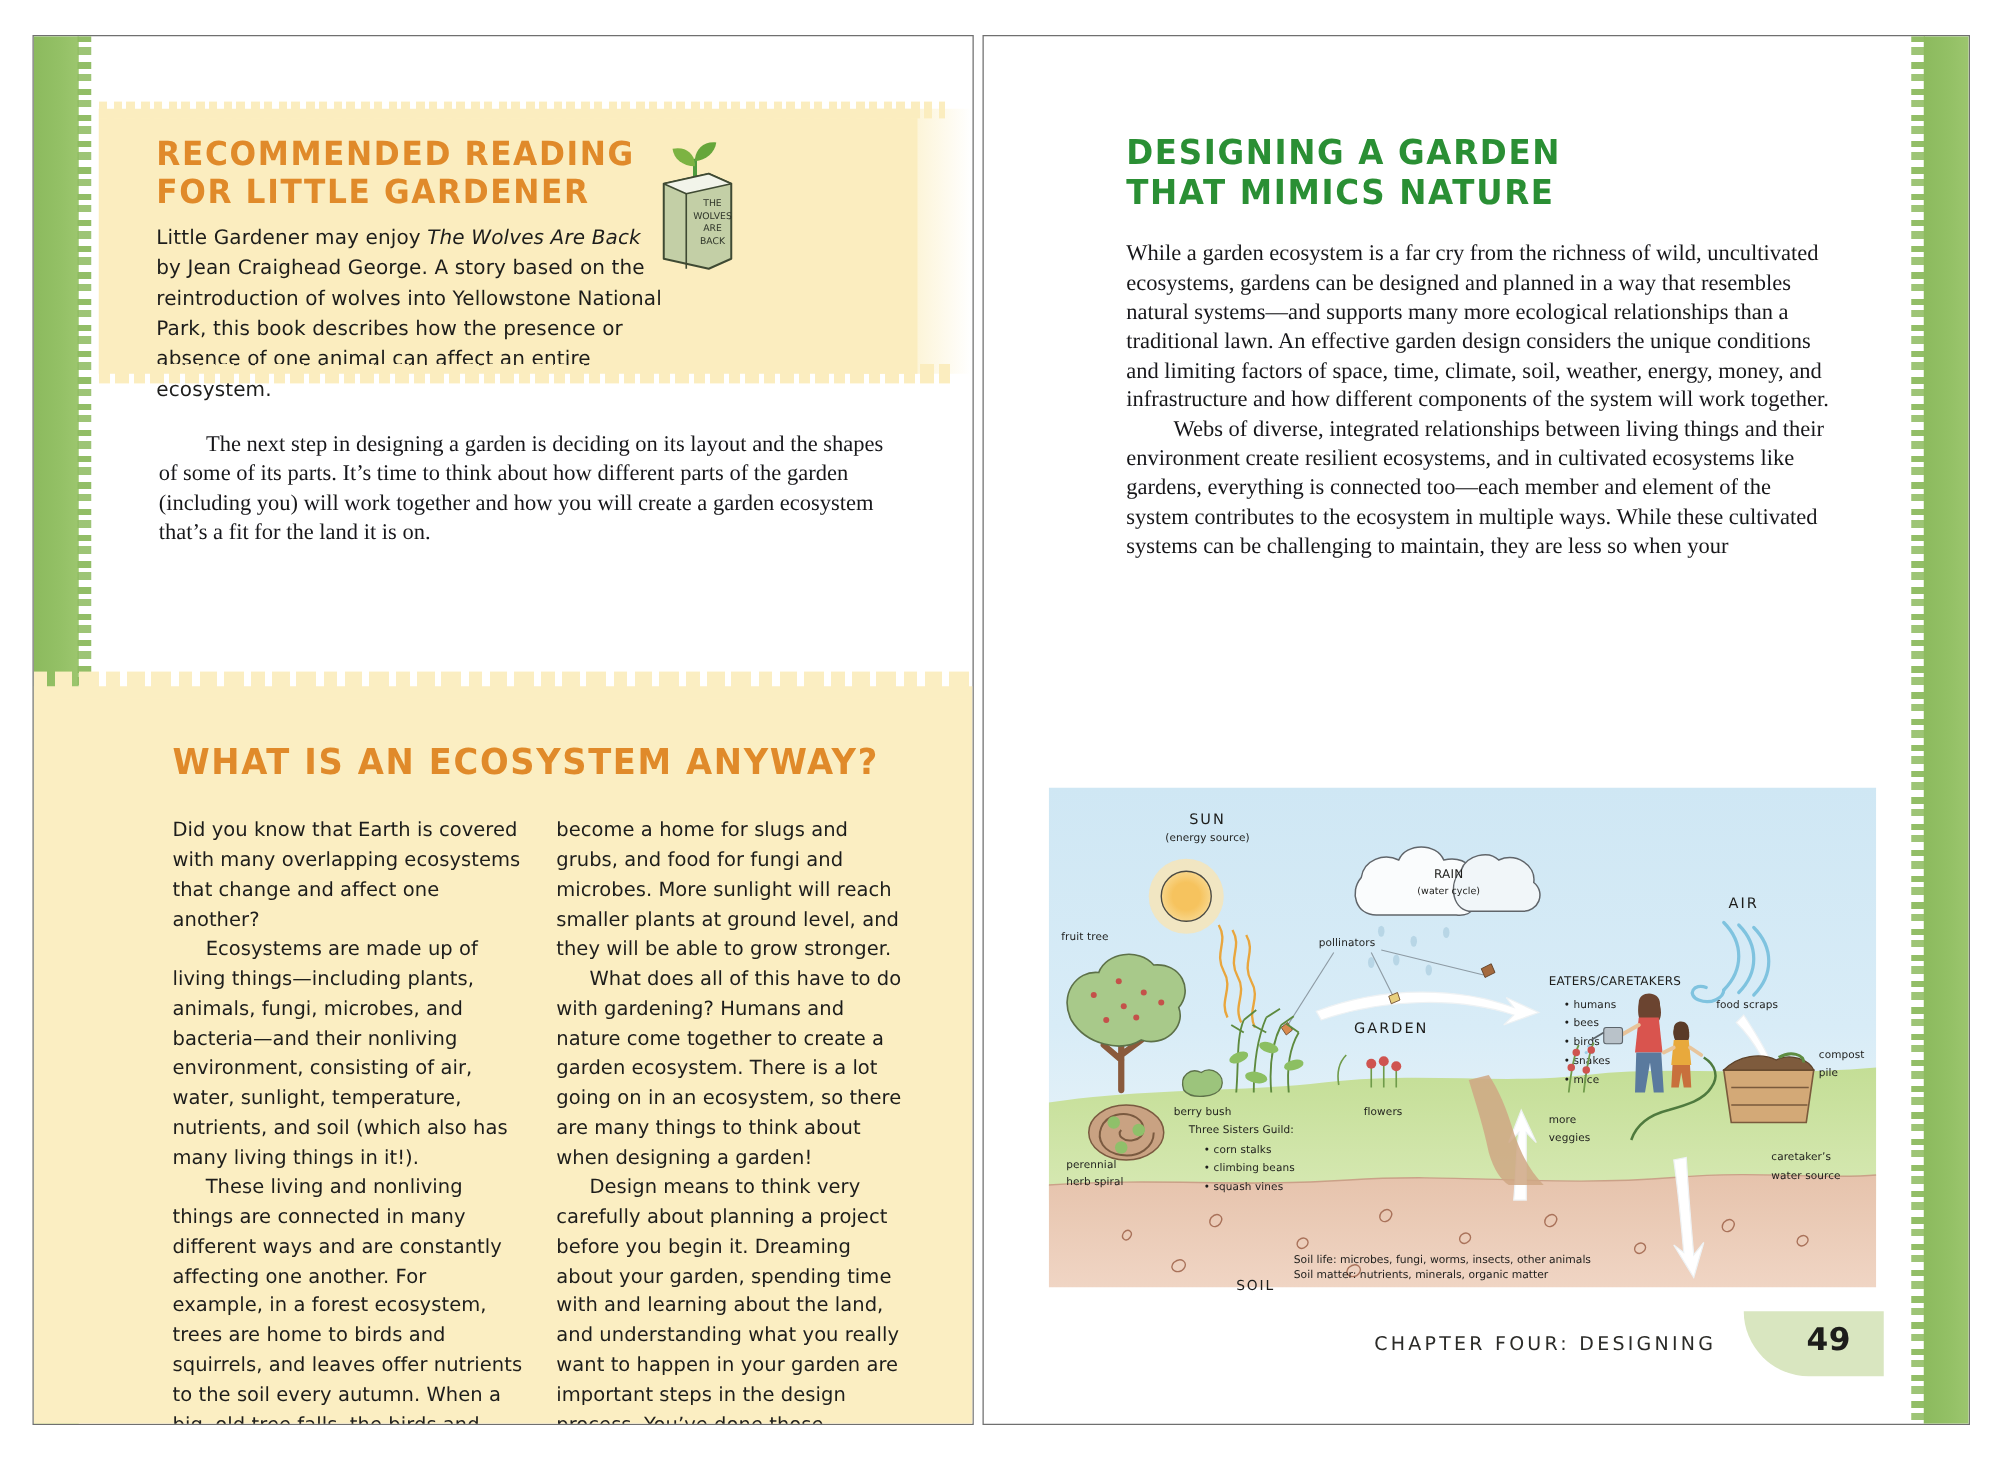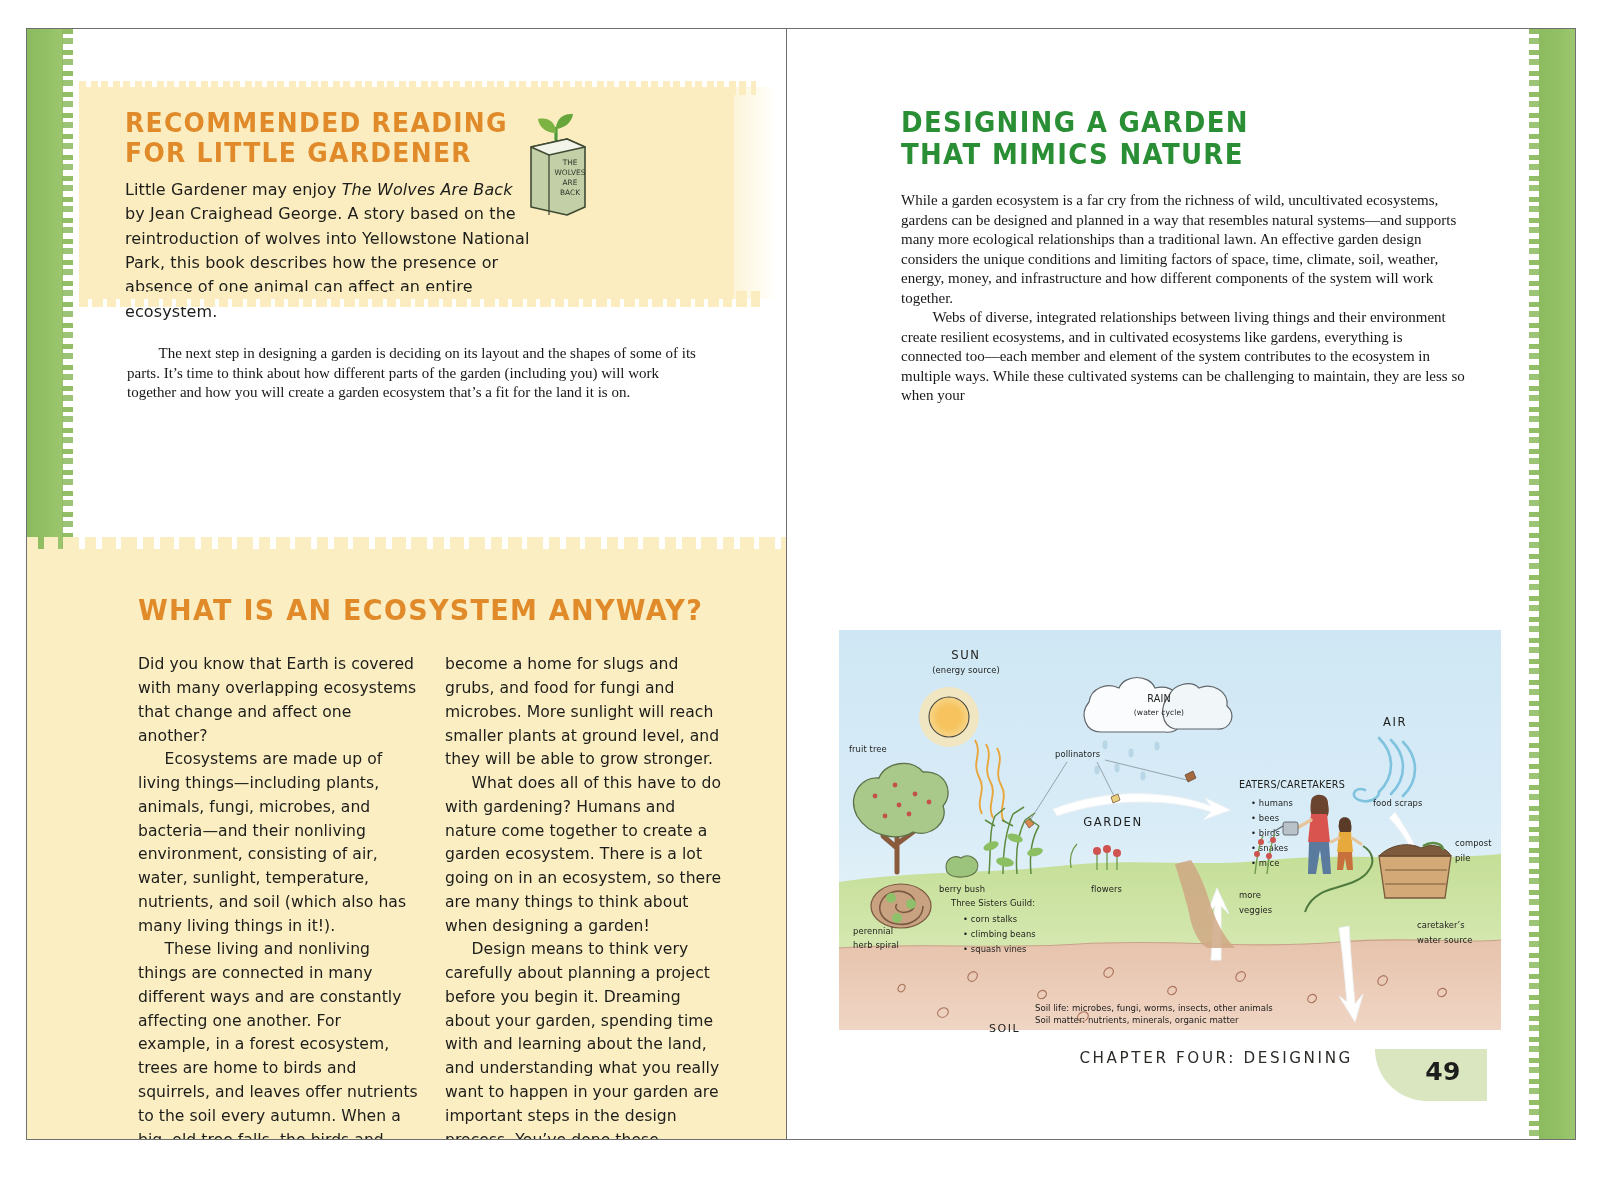--- a/index.html
+++ b/index.html
@@ -3,21 +3,21 @@
 <meta charset="utf-8">
 <style>
   html,body{margin:0;padding:0;background:#ffffff;}
   body{width:1600px;height:1183px;overflow:hidden;font-family:"Liberation Serif",serif;}
 
   .spread{position:relative;width:1600px;height:1183px;background:#ffffff;}
 
   
   .page{position:absolute;top:28px;height:1110px;background:#fff;
         border:1px solid #6f6f6f;overflow:hidden;}
-  .page.left{left:26px;width:751px;padding-left:12px;}
+  .page.left{left:26px;width:751px;}
   .page.right{left:786px;width:788px;}
 
   
   .greenstrip{position:absolute;top:0;bottom:0;width:36px;
      background:linear-gradient(90deg,#8cba5e 0%,#93c065 55%,#9cc66e 100%);}
   .greenstrip.l{left:0;}
   .greenstrip.r{right:0;}
   .greenstrip::after{content:"";position:absolute;top:0;bottom:0;width:11px;right:-10px;
      background:
        repeating-linear-gradient(180deg,
@@ -43,21 +43,21 @@
 
   h2.hand-orange{font-family:"DejaVu Sans",sans-serif;color:#e08a2a;
      font-weight:700;font-size:25px;letter-spacing:1.3px;line-height:1.12;
      margin:0;transform:scaleY(1.06);transform-origin:left top;}
   .bookicon{position:absolute;right:132px;top:16px;width:92px;height:120px;}
 
   .rr-body{font-family:"DejaVu Sans",sans-serif;font-size:16px;line-height:1.52;
      color:#1d1d1b;letter-spacing:.1px;}
   .rr-body i{font-style:italic;}
 
-  .serif-p{font-family:"Liberation Serif",serif;font-size:15px;line-height:1.30;
+  .serif-p{font-family:"Liberation Serif",serif;font-size:18px;line-height:1.30;
      color:#17171a;text-indent:2.1em;margin:0;}
   .serif-p.noind{text-indent:0;}
 
   
   .ecos-box{position:absolute;left:0;right:0;top:520px;bottom:0;background:#fbeec2;}
   .ecos-box::before{content:"";position:absolute;left:0;right:0;top:-12px;height:22px;
      background:#fbeec2;
      -webkit-mask-image:repeating-linear-gradient(90deg,#000 0 11px,transparent 11px 17px,#000 17px 31px,transparent 31px 36px,#000 36px 52px,transparent 52px 58px);
      mask-image:repeating-linear-gradient(90deg,#000 0 11px,transparent 11px 17px,#000 17px 31px,transparent 31px 36px,#000 36px 52px,transparent 52px 58px);}
   .kicker{font-family:"DejaVu Sans",sans-serif;font-size:14.4px;font-weight:700;
@@ -66,21 +66,21 @@
   .col{width:280px;}
   .col p{font-family:"DejaVu Sans",sans-serif;font-size:15.6px;line-height:1.525;
      color:#1d1d1b;margin:0;text-indent:1.7em;letter-spacing:.05px;}
   .col p.first{text-indent:0;}
 
   
   h2.hand-green{font-family:"DejaVu Sans",sans-serif;color:#2a8f34;
      font-weight:700;font-size:26px;letter-spacing:1.3px;line-height:1.16;
      margin:0;transform:scaleY(1.06);transform-origin:left top;}
 
-  .footer{position:absolute;right:108px;bottom:38px;display:flex;align-items:flex-start;gap:18px;margin-left:48px;}
+  .footer{position:absolute;right:88px;bottom:38px;display:flex;align-items:center;gap:18px;margin-left:48px;}
   .footer .chap{font-family:"DejaVu Sans",sans-serif;font-size:15.2px;
      letter-spacing:2.6px;color:#2b2b28;}
   .pgblob{position:relative;width:96px;height:52px;}
   .pgblob .leaf{position:absolute;right:-20px;top:0;width:112px;height:52px;
      background:#d9e6c0;border-radius:0 0 0 64px;}
   .pgblob .num{position:absolute;right:6px;top:8px;font-family:"DejaVu Sans",sans-serif;
      font-weight:700;font-size:25px;color:#1d1d1b;letter-spacing:.5px;}
 
   
   .illus{position:absolute;left:52px;top:601px;width:662px;height:304px;}

